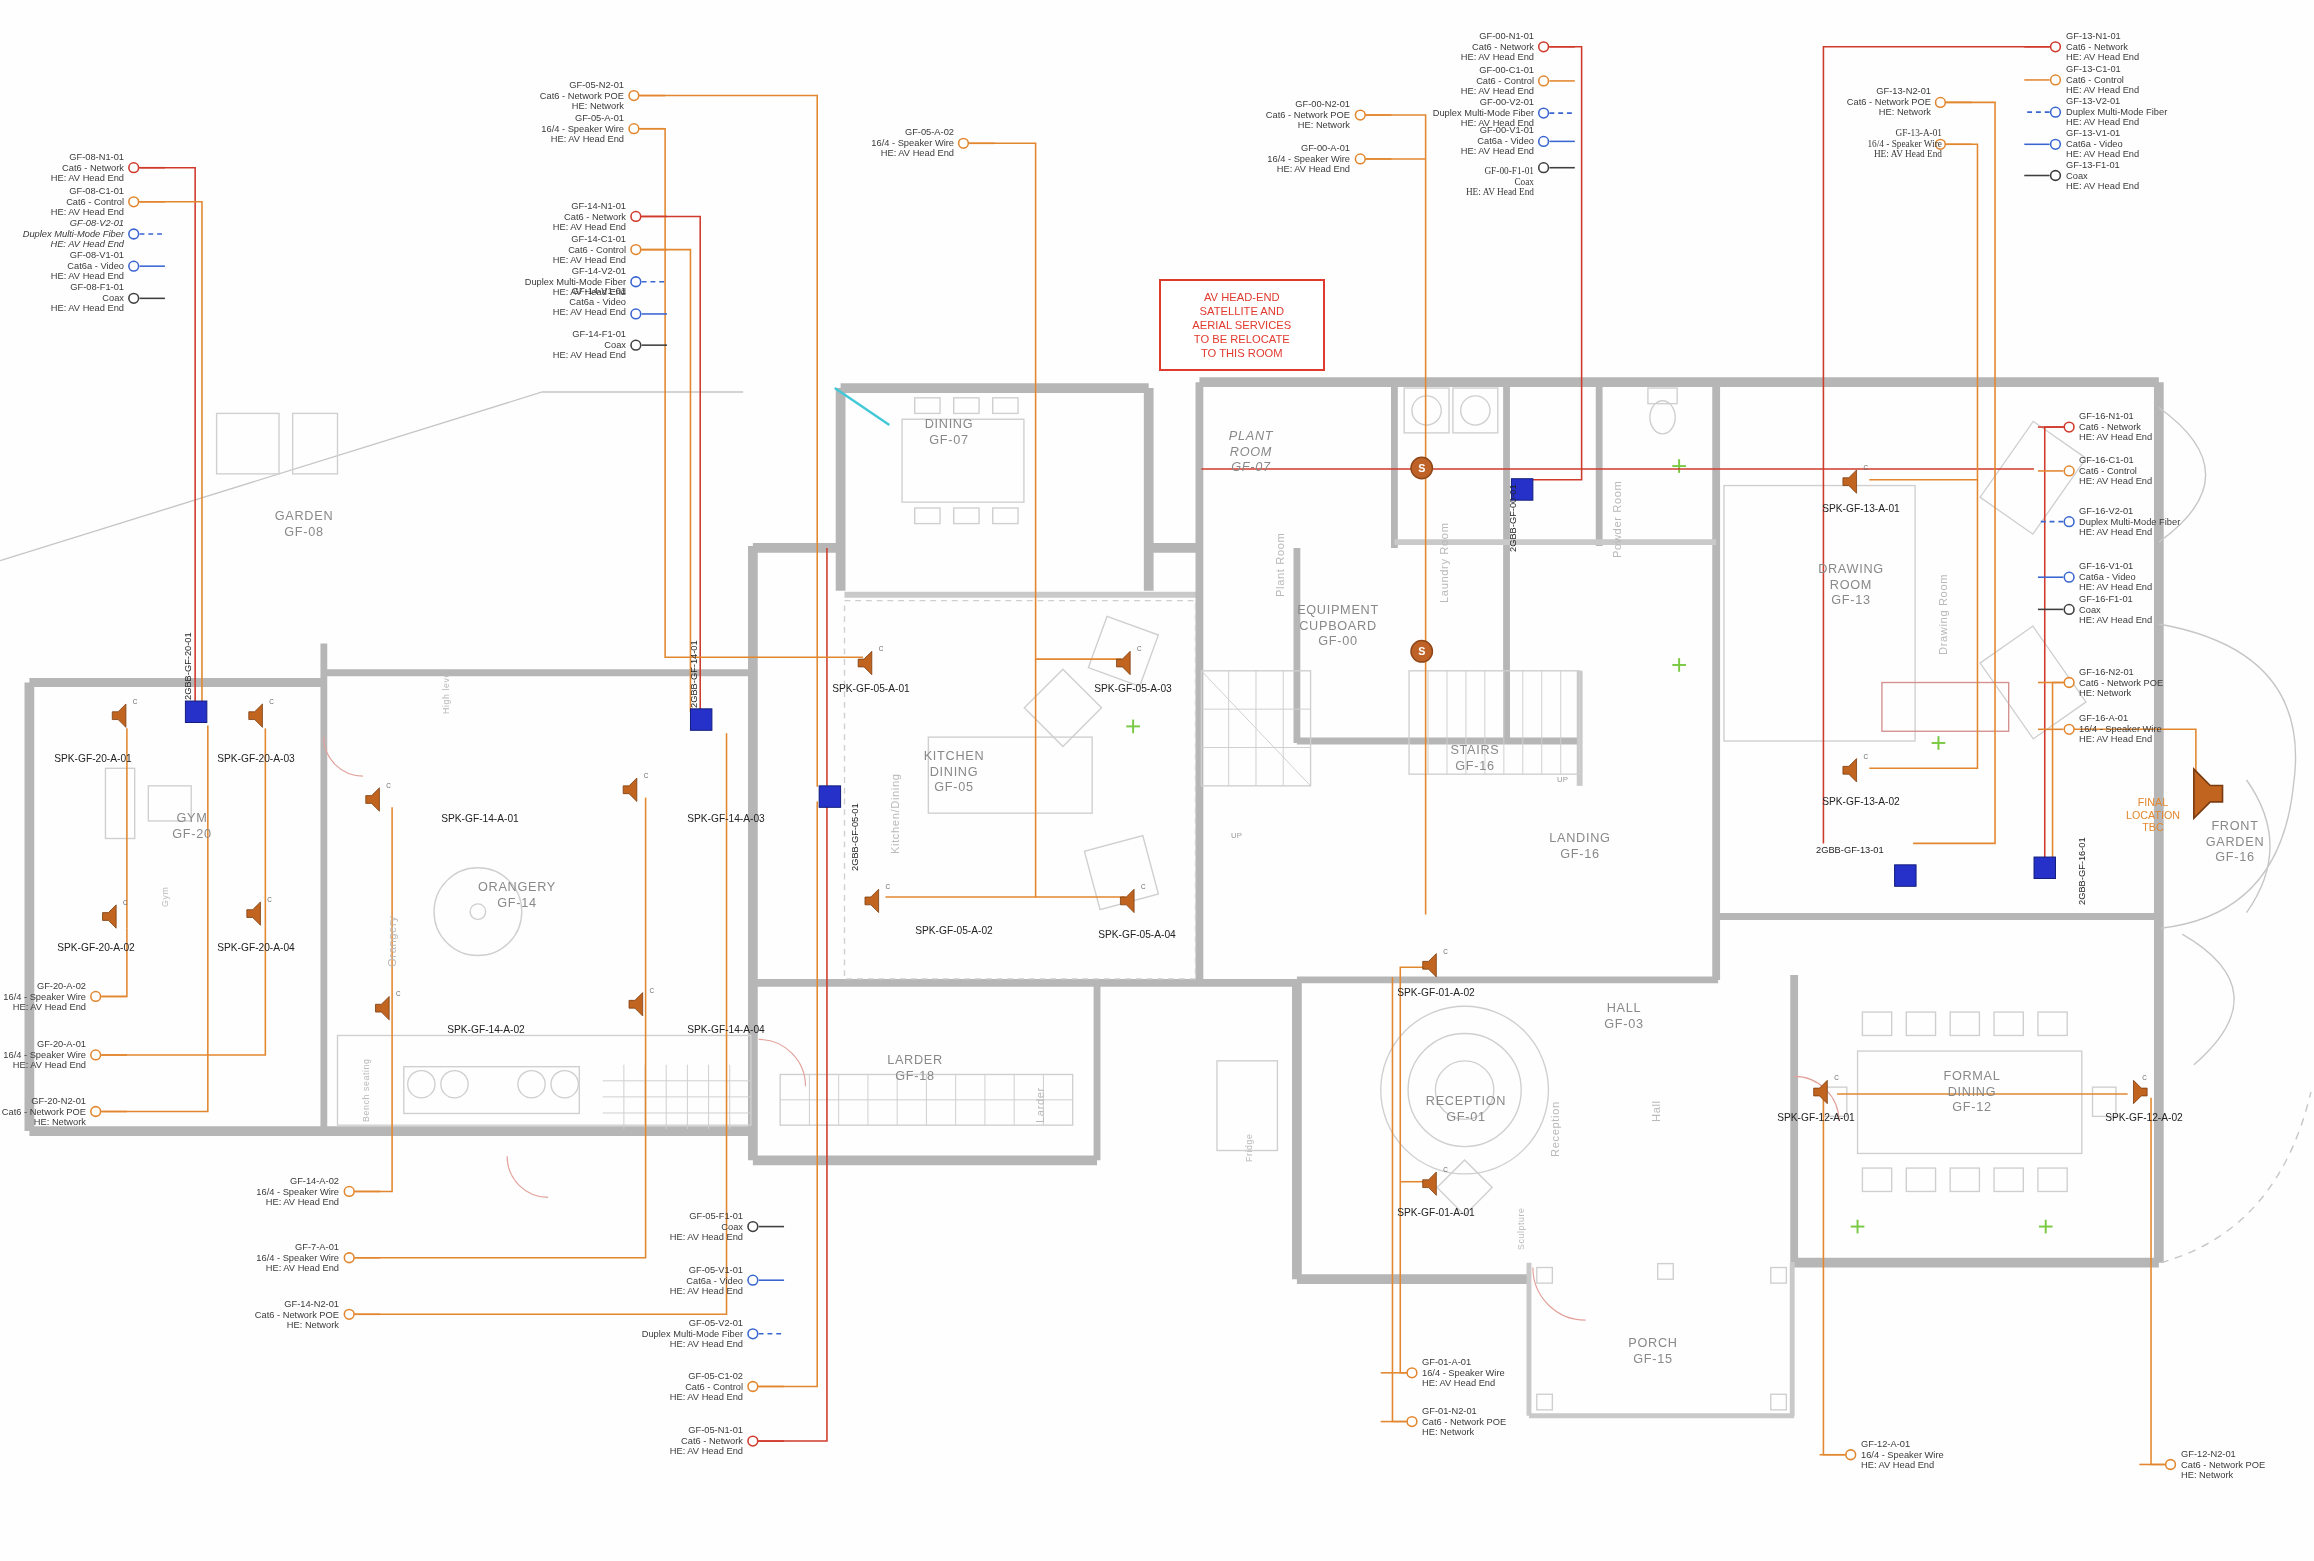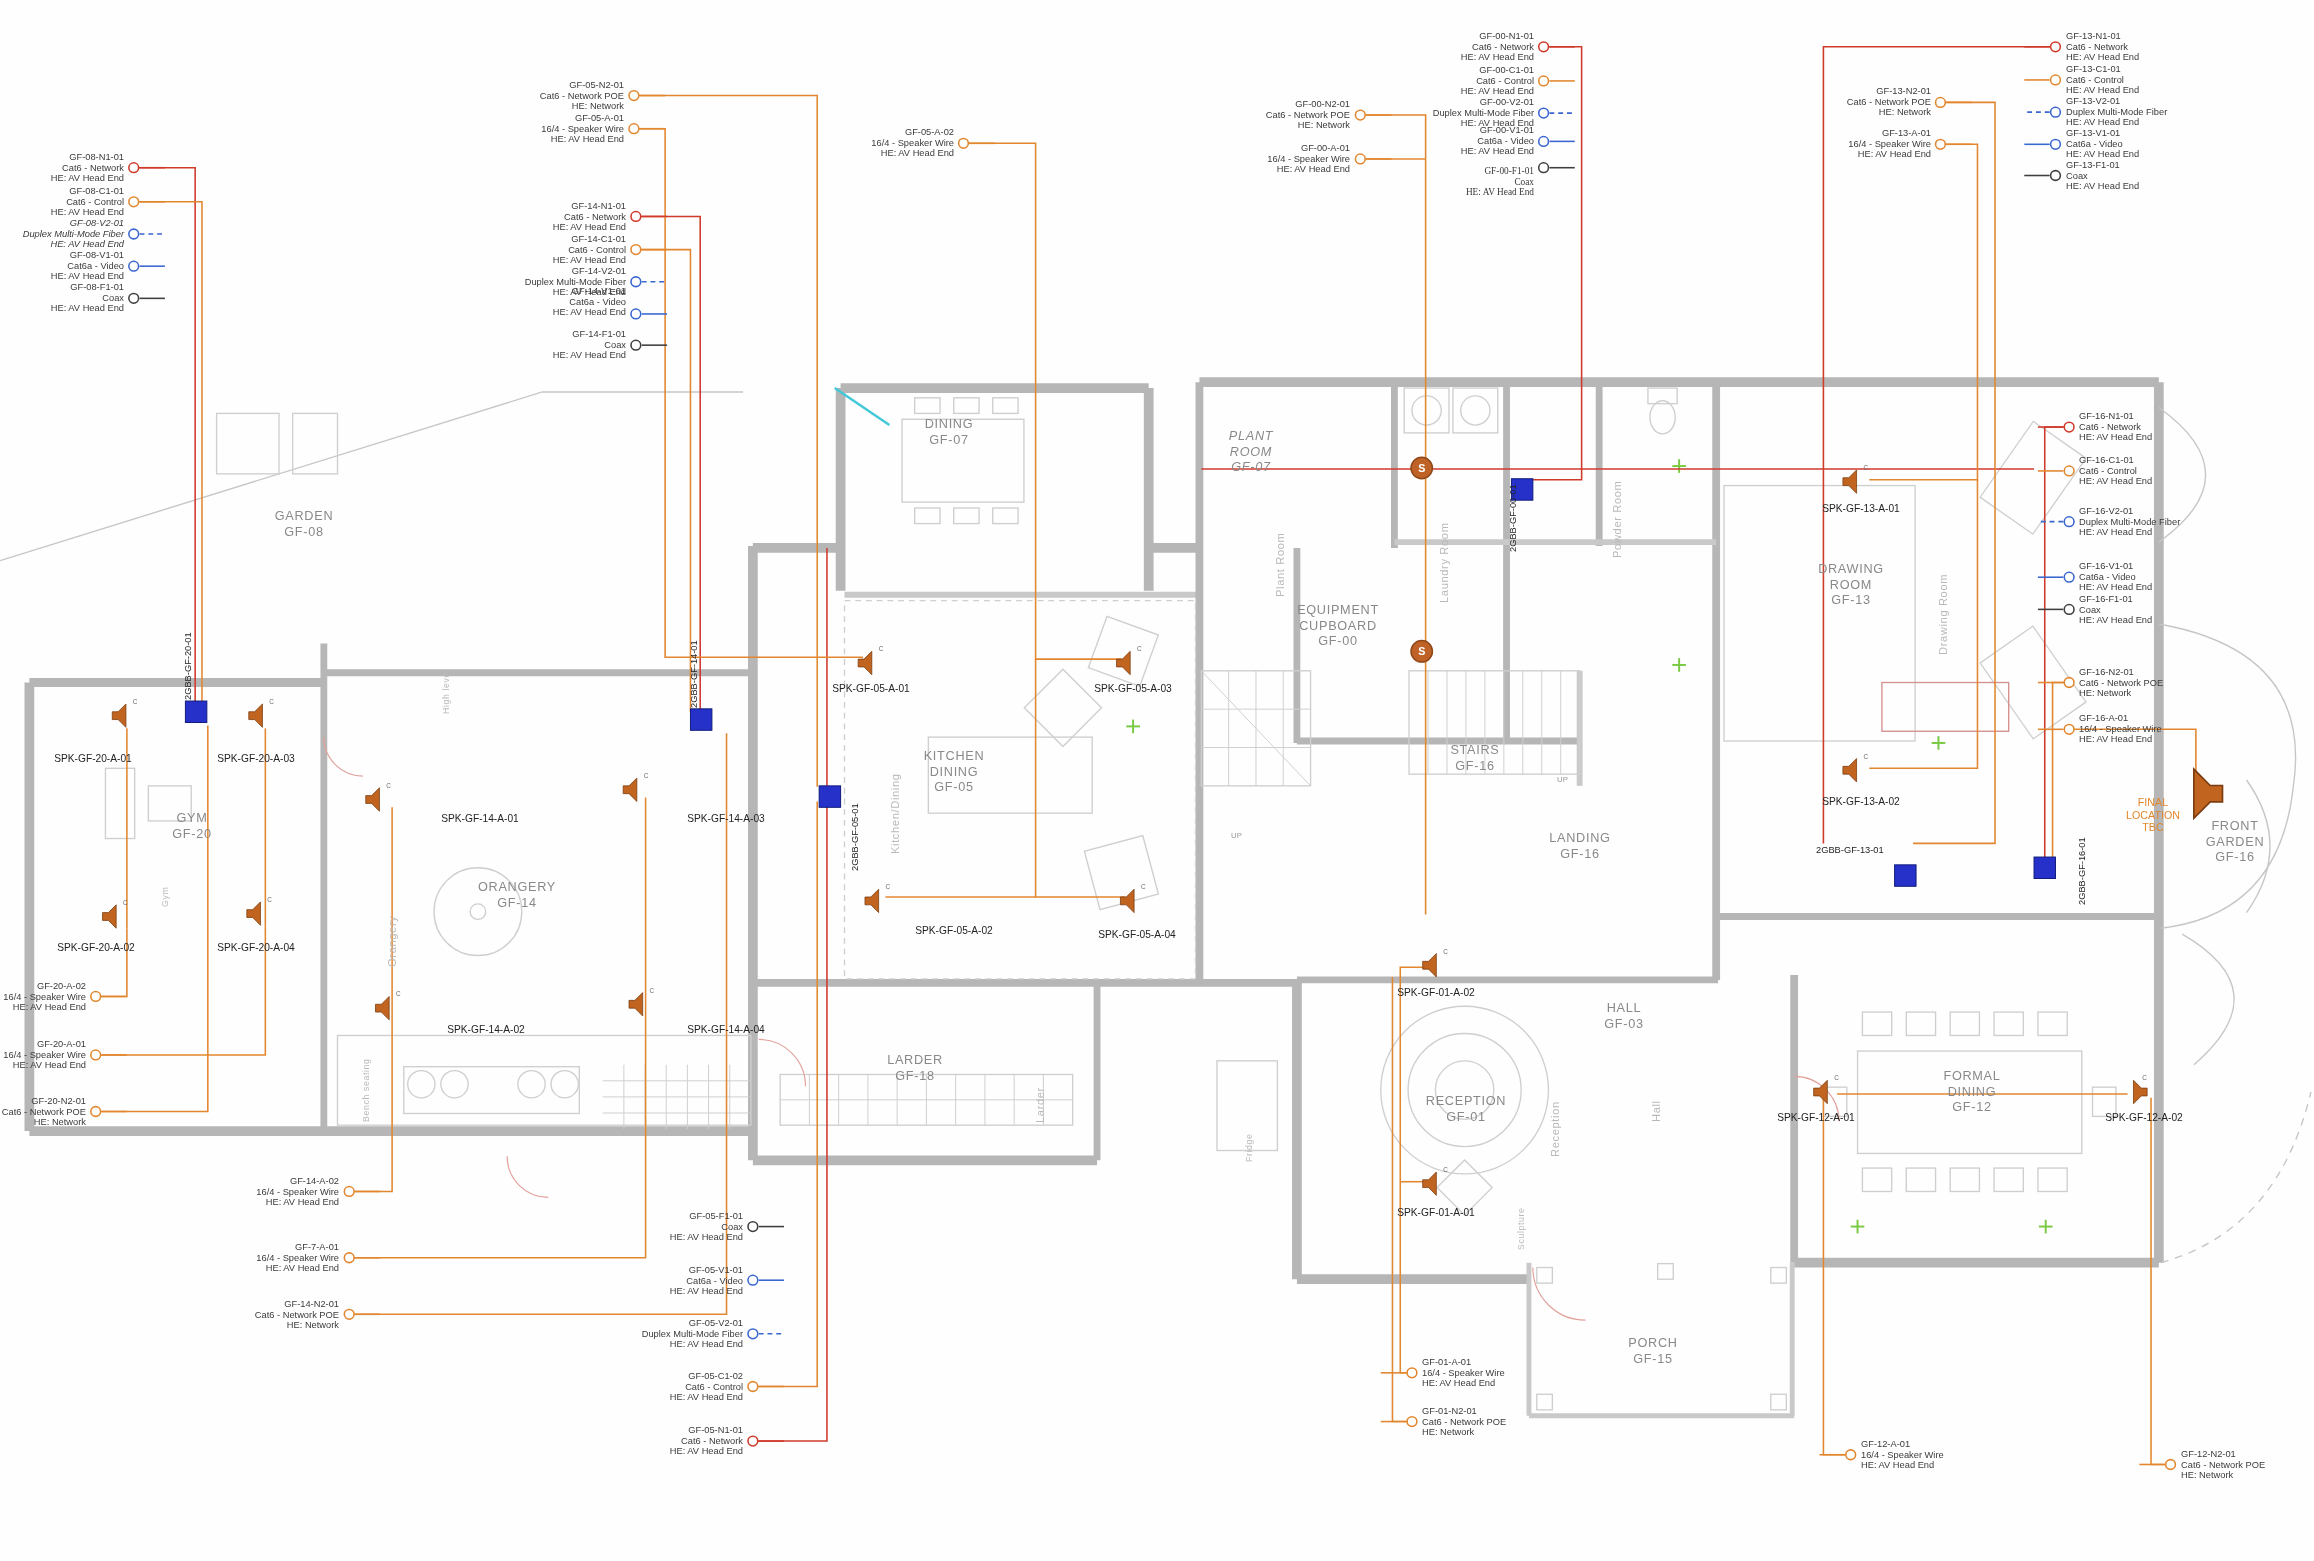--- a/index.html
+++ b/index.html
@@ -461,21 +461,21 @@
       <div class="callout r" style="right: 780px; top: 182px; font-family: Liberation Serif, serif;">
         <div>GF-00-F1-01</div>
         <div>Coax</div>
         <div>HE: AV Head End</div>
       </div>
       <div class="callout r" style="right: 383px; top: 102px;">
         <div>GF-13-N2-01</div>
         <div>Cat6 - Network POE</div>
         <div>HE: Network</div>
       </div>
-      <div class="callout r" style="right: 383px; top: 144px;">
+      <div class="callout r" style="right: 372px; top: 144px; font-family: Liberation Serif, serif;">
         <div>GF-13-A-01</div>
         <div>16/4 - Speaker Wire</div>
         <div>HE: AV Head End</div>
       </div>
       <div class="callout l" style="left: 2066px; top: 47px;">
         <div>GF-13-N1-01</div>
         <div>Cat6 - Network</div>
         <div>HE: AV Head End</div>
       </div>
       <div class="callout l" style="left: 2066px; top: 80px;">
@@ -711,20 +711,27 @@
       <div class="spk" style="left: 1861px; top: 503px;">SPK-GF-13-A-01</div>
       <div class="spk" style="left: 1861px; top: 796px;">SPK-GF-13-A-02</div>
       <div class="spk" style="left: 1816px; top: 1112px;">SPK-GF-12-A-01</div>
       <div class="spk" style="left: 2144px; top: 1112px;">SPK-GF-12-A-02</div>
       <div class="riser v" style="left: 183px; top: 700px;">2GBB-GF-20-01</div>
       <div class="riser v" style="left: 689px; top: 708px;">2GBB-GF-14-01</div>
       <div class="riser v" style="left: 850px; top: 871px;">2GBB-GF-05-01</div>
       <div class="riser v" style="left: 1508px; top: 552px;">2GBB-GF-00-01</div>
       <div class="riser" style="left: 1816px; top: 845px;">2GBB-GF-13-01</div>
       <div class="riser v" style="left: 2077px; top: 905px;">2GBB-GF-16-01</div>
+      <div class="note" style="left: 1159px; top: 279px; width: 148px;">
+        <div>AV HEAD-END</div>
+        <div>SATELLITE AND</div>
+        <div>AERIAL SERVICES</div>
+        <div>TO BE RELOCATE</div>
+        <div>TO THIS ROOM</div>
+      </div>
       <div class="final" style="left: 2153px; top: 796px;">
         <div>FINAL</div>
         <div>LOCATION</div>
         <div>TBC</div>
       </div>
     </div>
 </div>
 
 
 </body></html>

